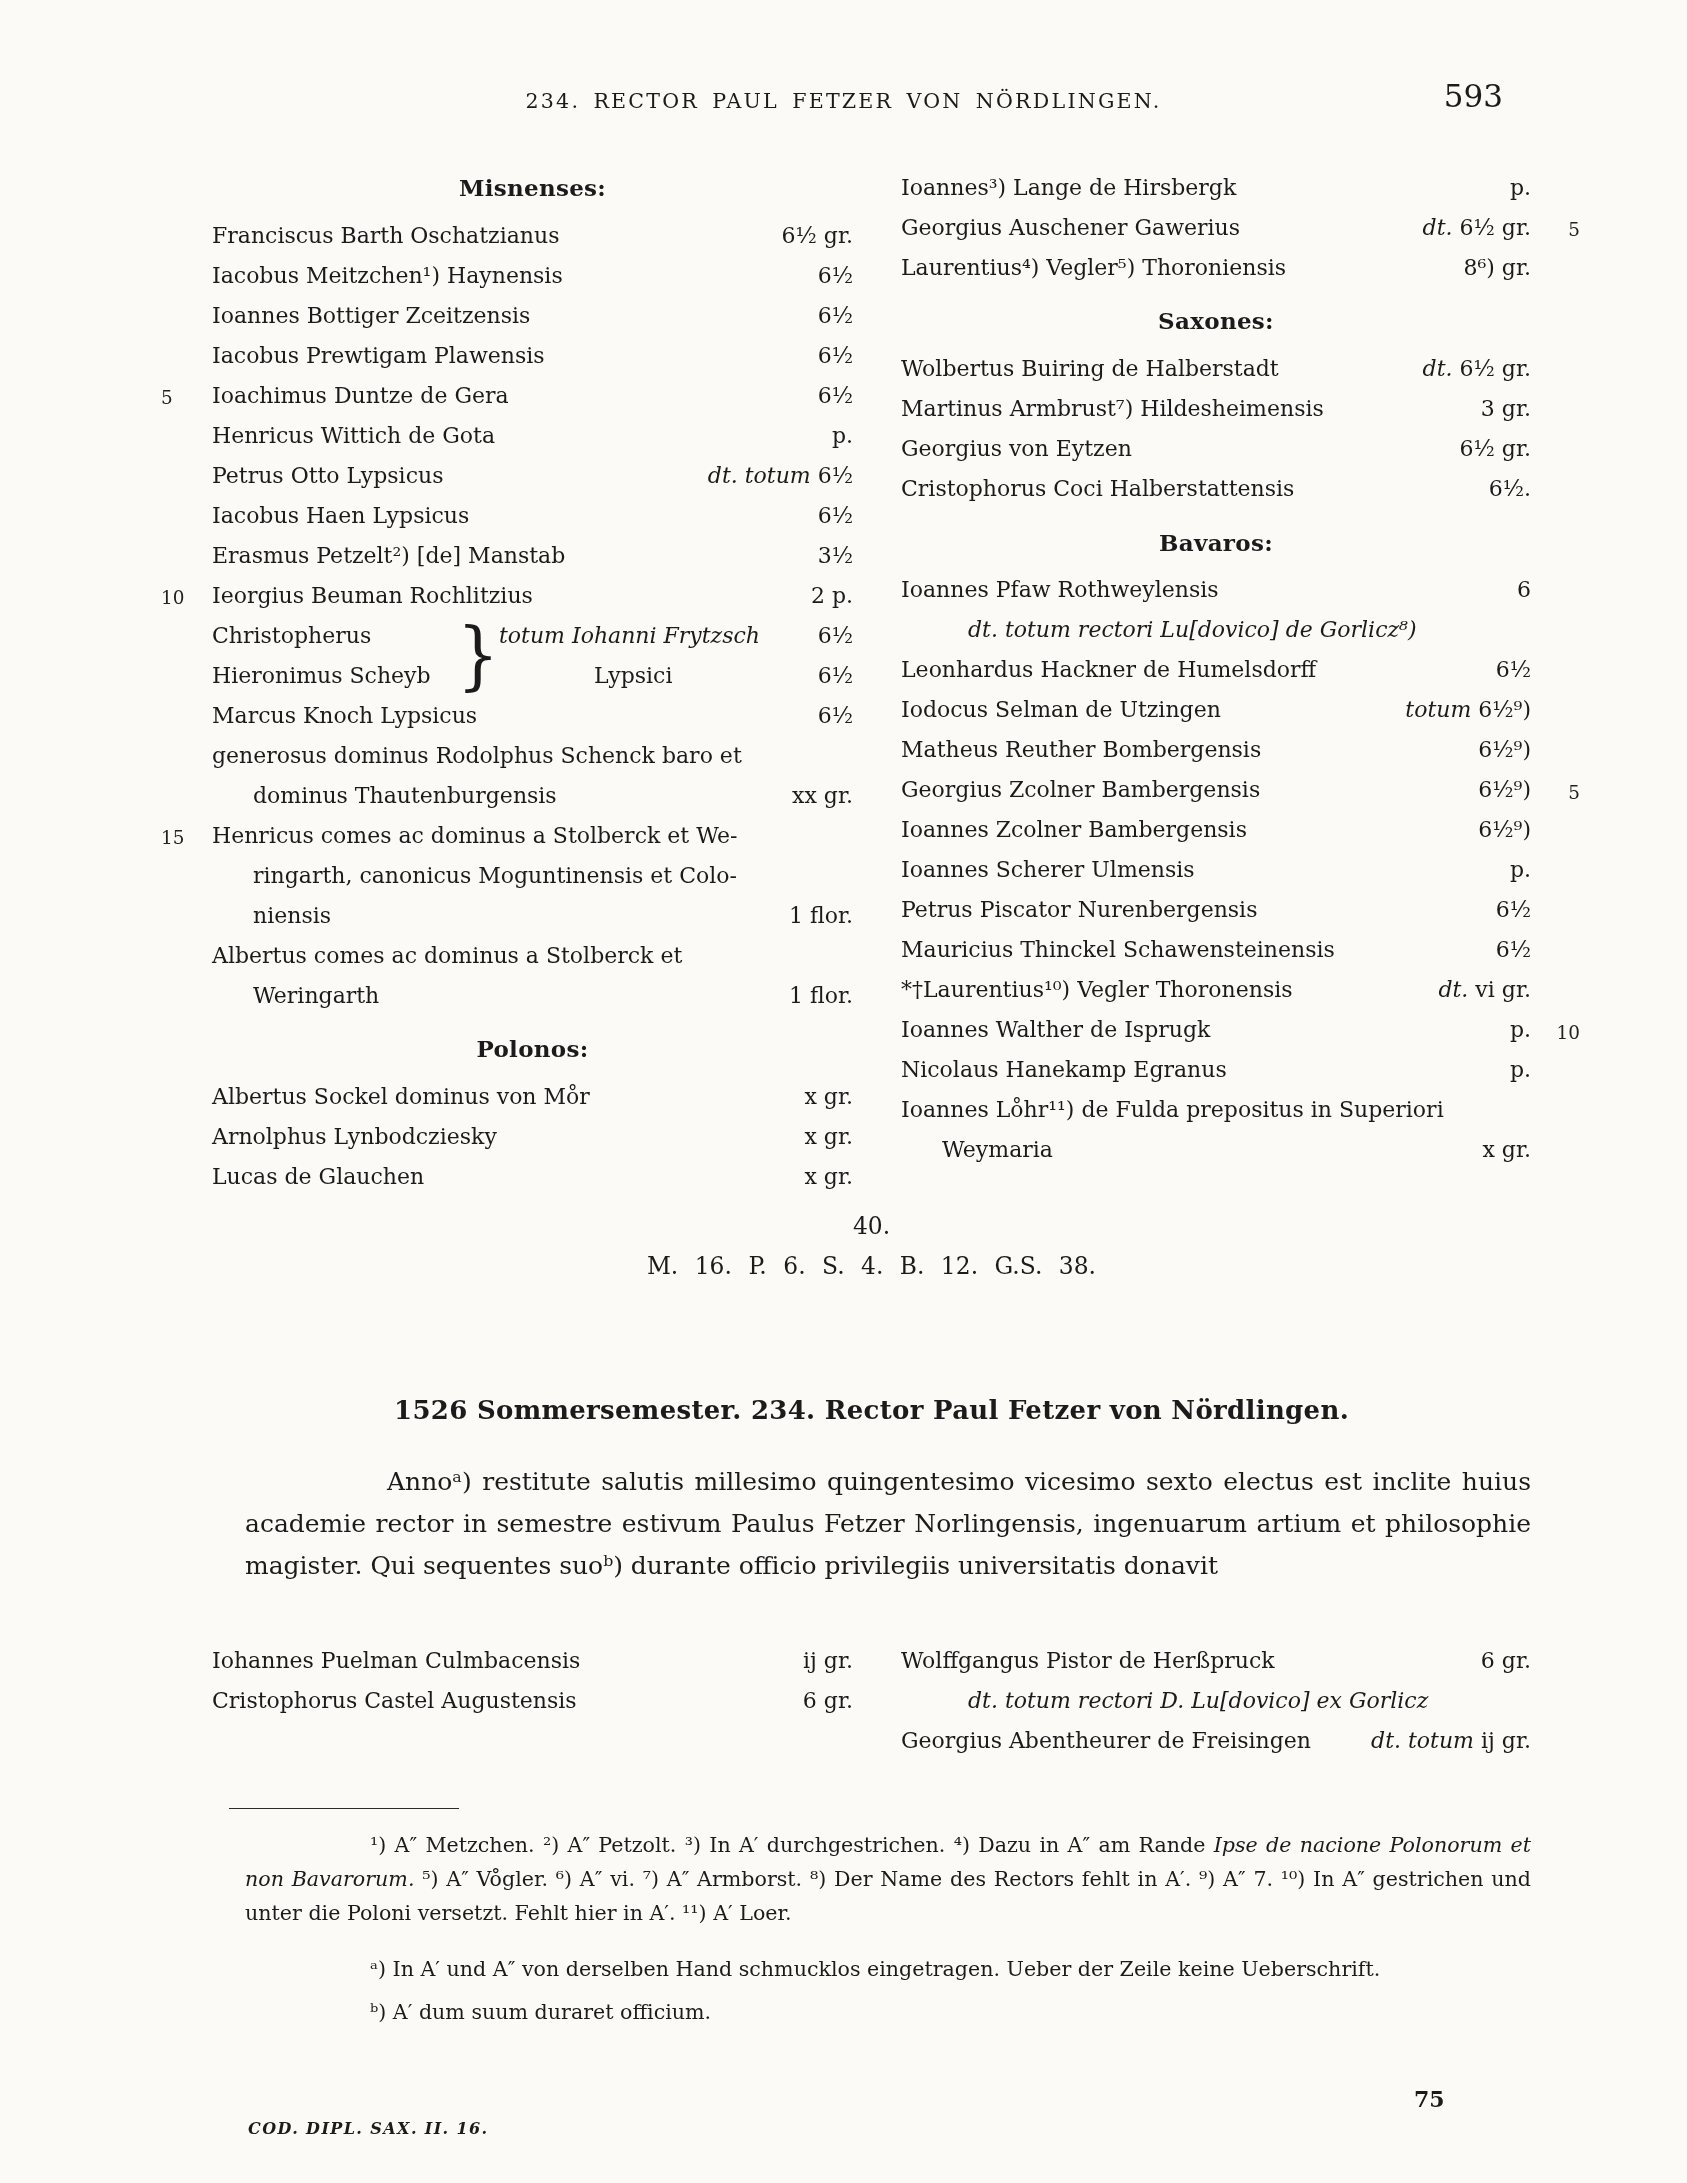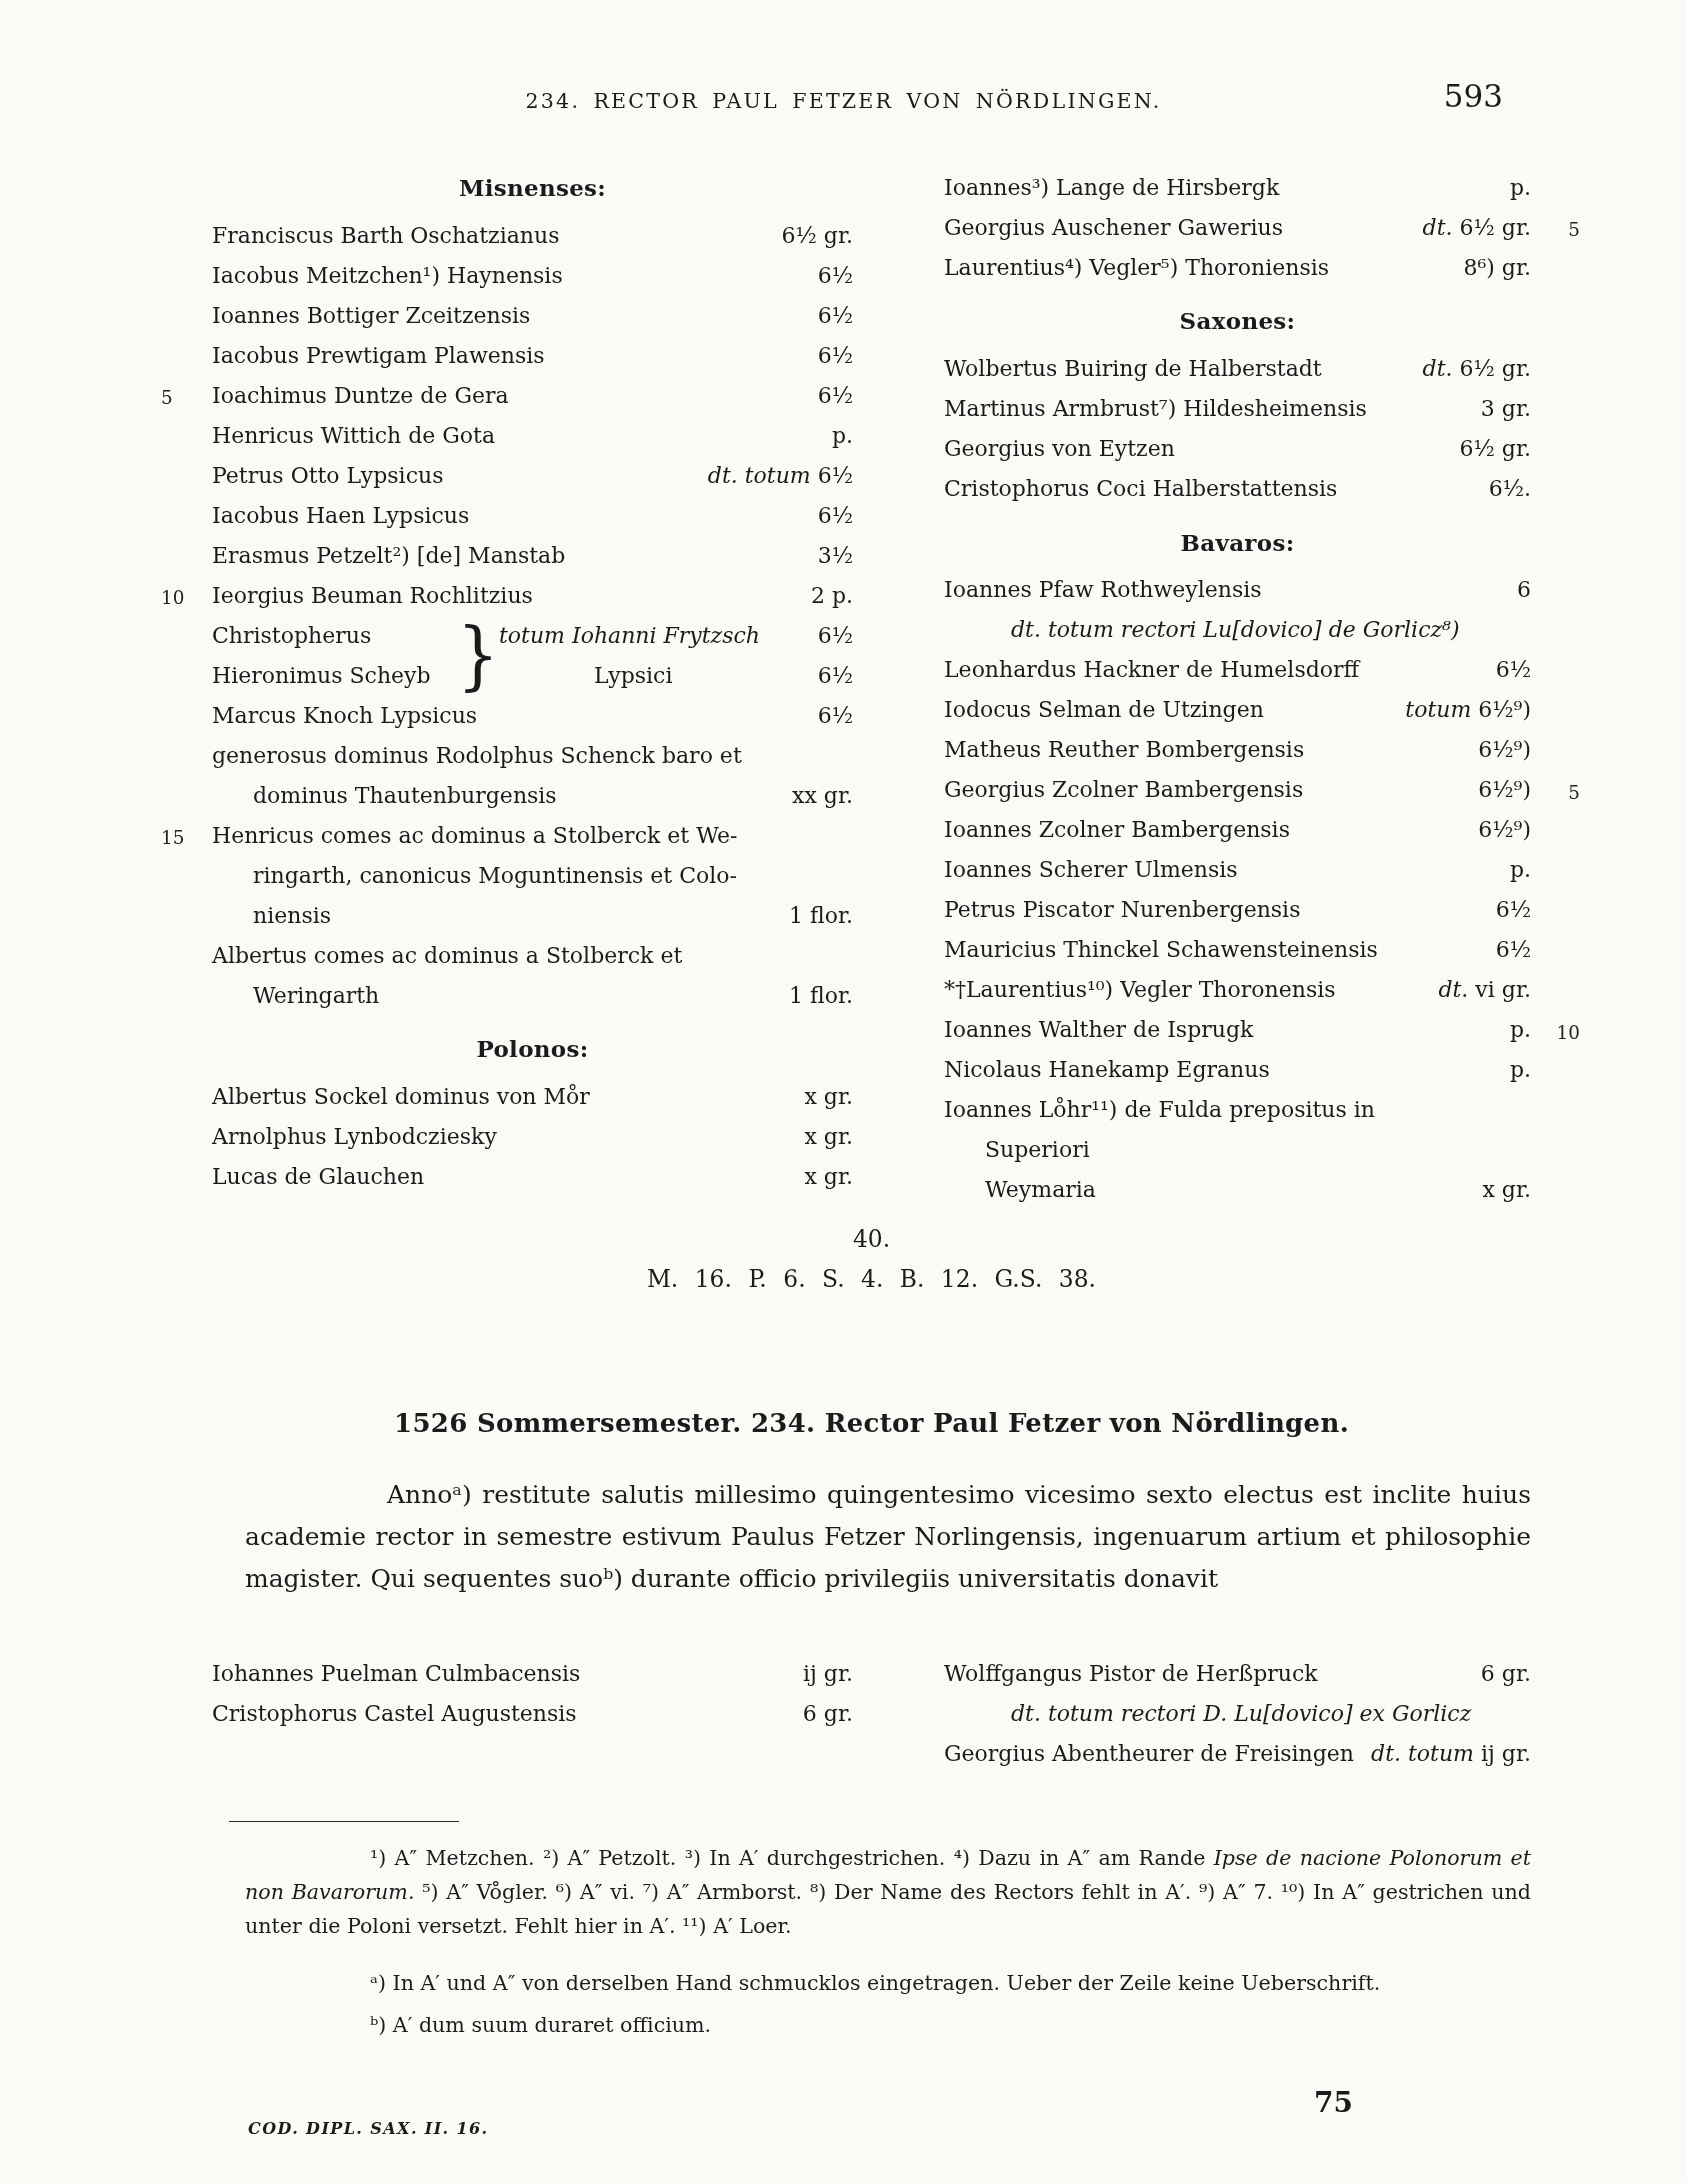--- a/index.html
+++ b/index.html
@@ -12,21 +12,21 @@
     overflow: hidden;
   }
   .page { position: absolute; inset: 0; padding: 84px 156px 0 212px; border-radius: 27px; }
 
   .runhead {
     position: absolute; top: 89px; left: 0; width: 100%;
     text-align: center; font-size: 20.6px; letter-spacing: 2.2px; word-spacing: 4.5px;
   }
   .pageno { position: absolute; top: 78px; right: 184px; font-size: 31px; }
 
-  .cols { display: flex; gap: 91px; }
+  .cols { display: flex; gap: 48px; }
   .register { margin-top: 84px; }
   .col-left { flex: 0 0 641px; }
   .col-right { flex: 1 1 auto; min-width: 0; }
 
   .colhead {
     font-size: 23px; font-weight: bold; text-align: center;
     line-height: 40px; margin: 13.4px 0 7.8px; letter-spacing: 0.3px;
   }
   .col-left .colhead:first-child, .bottomcols .colhead { margin-top: 0; }
 
@@ -68,21 +68,21 @@
 
   .fnrule { width: 230px; border-top: 1.7px solid #2a2a2a; margin: 47px 0 0 16.7px; }
   .fnblock {
     margin: 19px 0 0 33px; font-size: 20.6px; line-height: 34px;
     text-align: justify; text-indent: 125px;
   }
   .fnnote { margin: 24.5px 0 0 33px; font-size: 20.6px; line-height: 30px; text-indent: 125px; }
   .fnnote + .fnnote { margin-top: 12.3px; }
 
   .sig { position: absolute; left: 248px; top: 2119px; font-size: 16px; letter-spacing: 1.4px; font-weight: 600; font-style: italic; }
-  .sheet { position: absolute; left: 1314px; top: 2086px; font-size: 28px; font-weight: bold; }
+  .sheet { position: absolute; left: 1414px; top: 2086px; font-size: 22px; font-weight: bold; }
 </style>
 </head>
 <body>
 
 <div class="page">
 
   <div class="runhead">234. RECTOR PAUL FETZER VON NÖRDLINGEN.</div>
   <div class="pageno">593</div>
 
   <div class="cols register">

